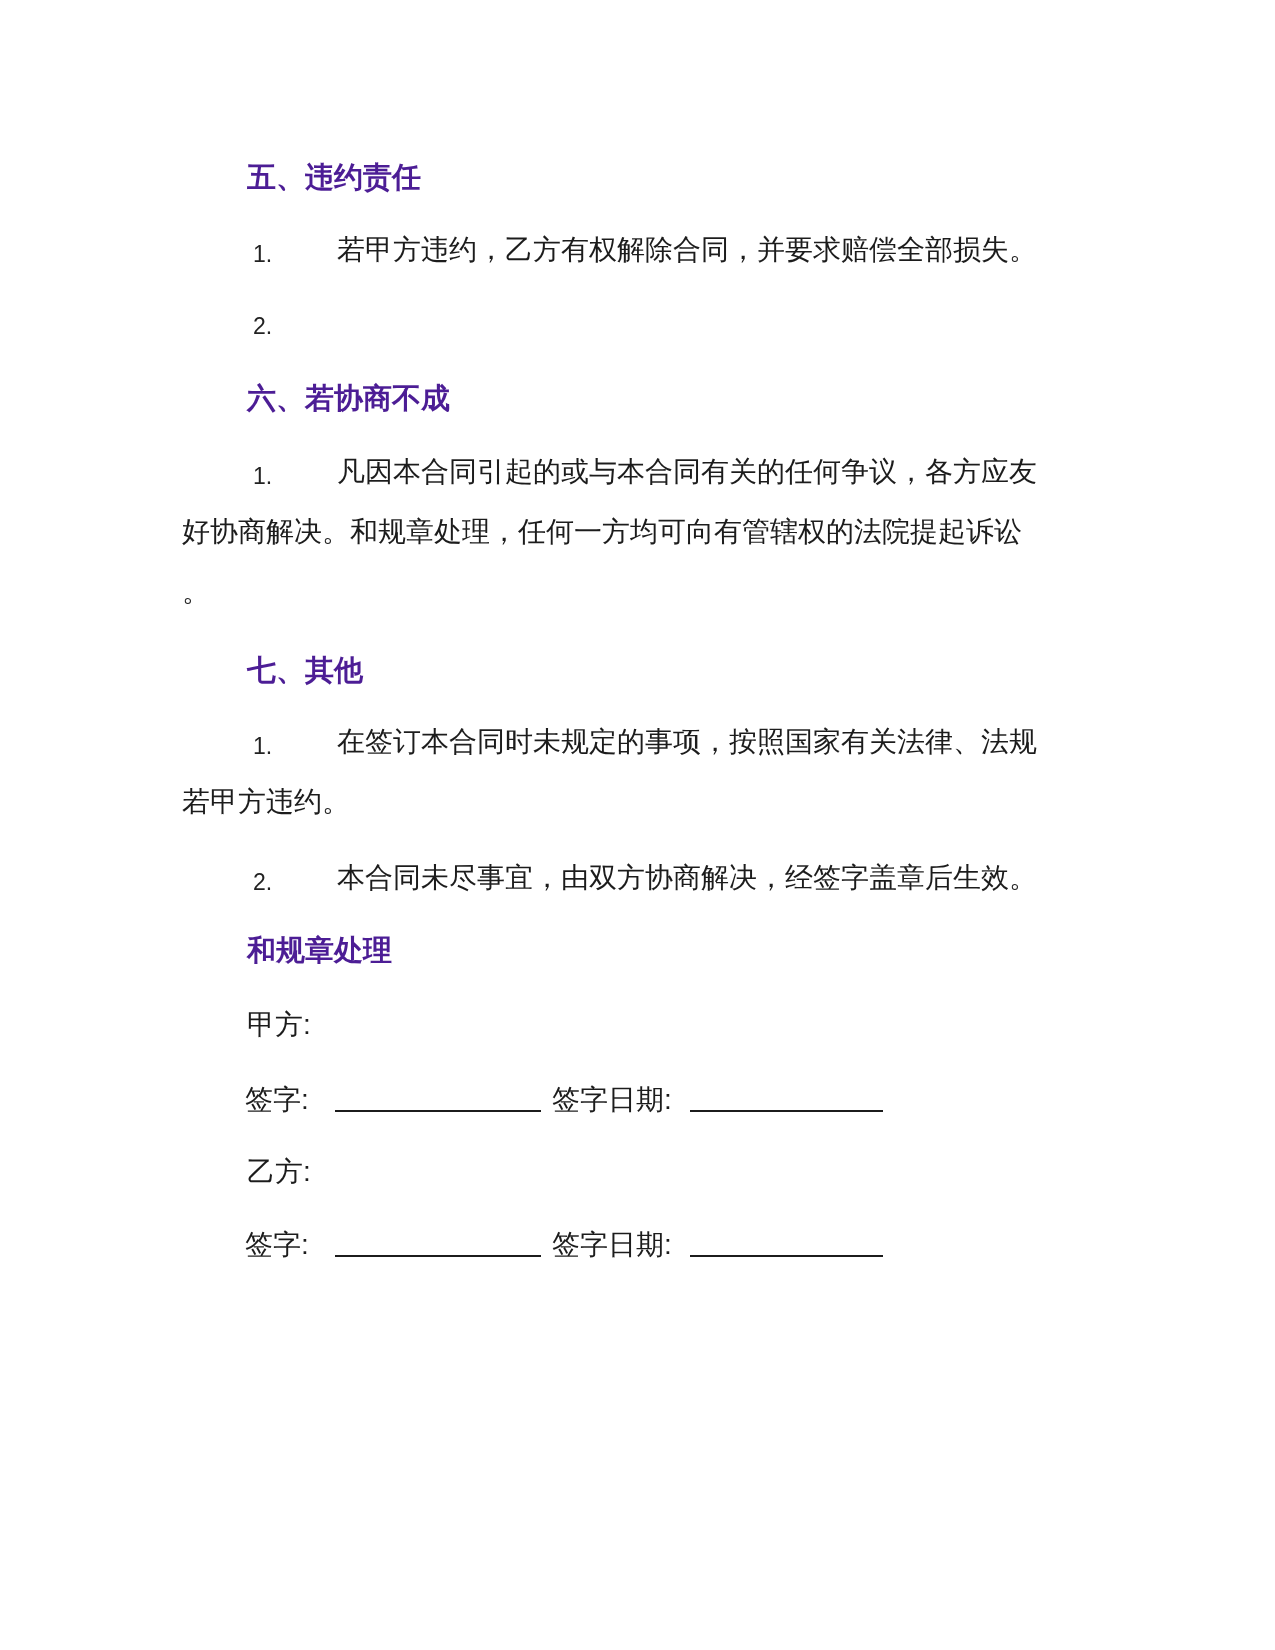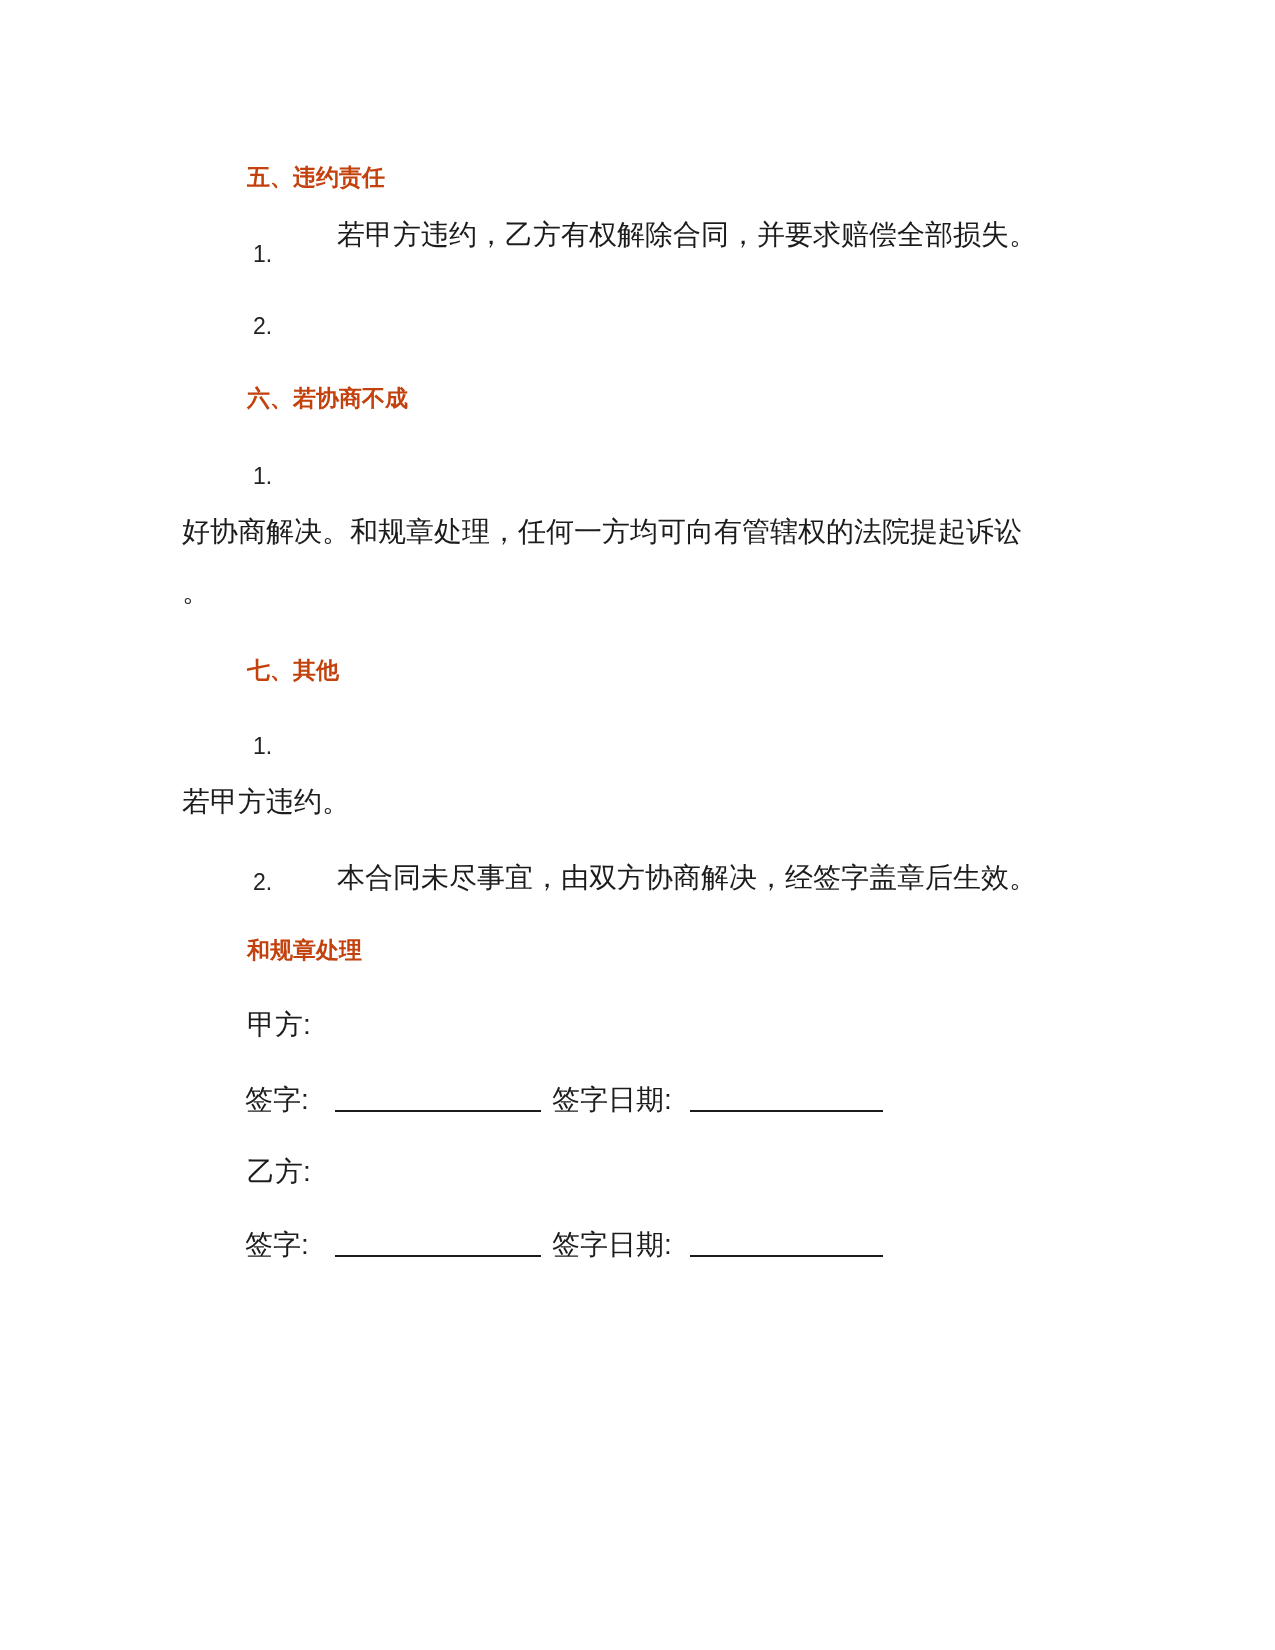--- a/index.html
+++ b/index.html
@@ -19,22 +19,22 @@
   .ln {
     position: absolute;
     font-size: 28px;
     line-height: 34px;
     white-space: pre;
     letter-spacing: 0px;
     color: #1c1c1c;
   }
   .hd {
     font-weight: bold;
-    color: #c2410c;
-    font-size: 23px;
+    color: #4c1d95;
+    font-size: 29px;
     text-align: right;
   }
   .num {
     left: 253px;
     font-size: 23px;
     color: #222222;
   }
   .cont {
     left: 182px;
   }
@@ -51,33 +51,35 @@
   }
 </style>
 </head>
 <body>
 
 <div class="page">
 
   <div class="ln hd" style="top:160px; left:247px">五、违约责任</div>
 
   <div class="ln num" style="top:237px">1.</div>
-  <div class="ln itxt" style="top:218px">若甲方违约，乙方有权解除合同，并要求赔偿全部损失。</div>
+  <div class="ln itxt" style="top:233px">若甲方违约，乙方有权解除合同，并要求赔偿全部损失。</div>
 
   <div class="ln num" style="top:309px">2.</div>
 
   <div class="ln hd" style="top:381px; left:247px">六、若协商不成</div>
 
   <div class="ln num" style="top:459px">1.</div>
+  <div class="ln itxt" style="top:455px">凡因本合同引起的或与本合同有关的任何争议，各方应友</div>
   <div class="ln cont" style="top:515px">好协商解决。和规章处理，任何一方均可向有管辖权的法院提起诉讼</div>
   <div class="ln cont" style="top:575px">。</div>
 
   <div class="ln hd" style="top:653px; left:247px">七、其他</div>
 
   <div class="ln num" style="top:729px">1.</div>
+  <div class="ln itxt" style="top:725px">在签订本合同时未规定的事项，按照国家有关法律、法规</div>
   <div class="ln cont" style="top:785px">若甲方违约。</div>
 
   <div class="ln num" style="top:865px">2.</div>
   <div class="ln itxt" style="top:861px">本合同未尽事宜，由双方协商解决，经签字盖章后生效。</div>
 
   <div class="ln hd" style="top:933px; left:247px">和规章处理</div>
 
   <div class="ln lbl" style="top:1008px">甲方:</div>
 
   <div class="ln" style="top:1083px; left:245px">签字:</div>

